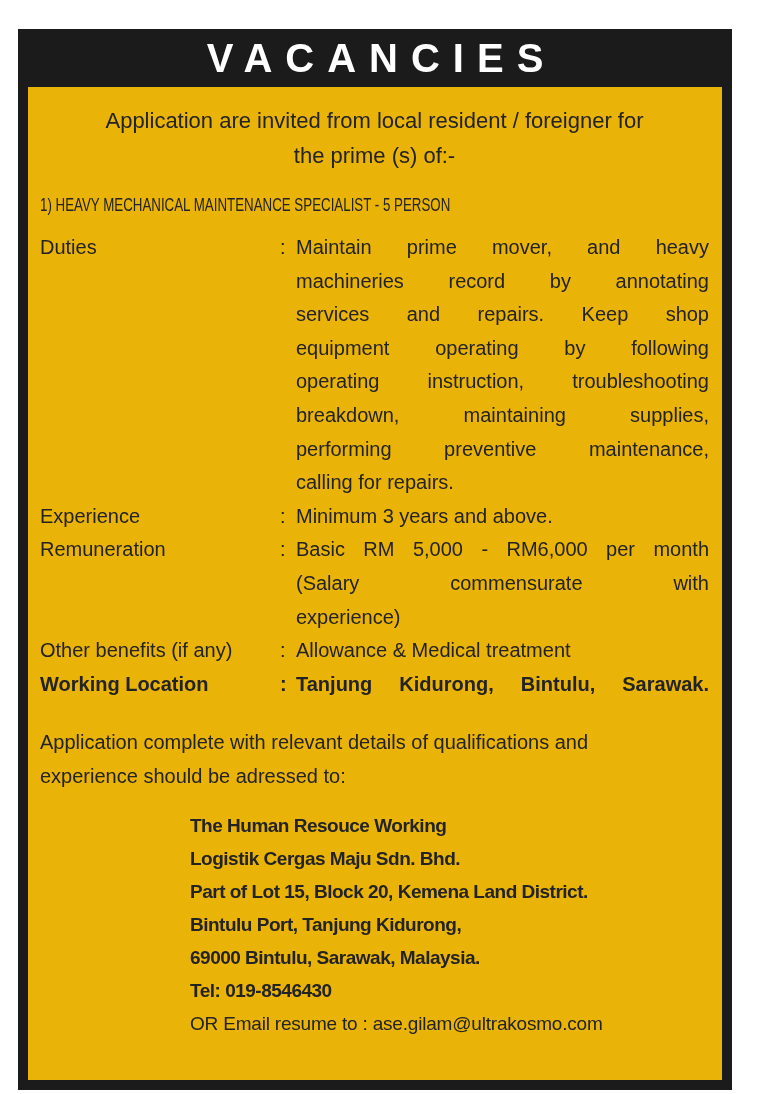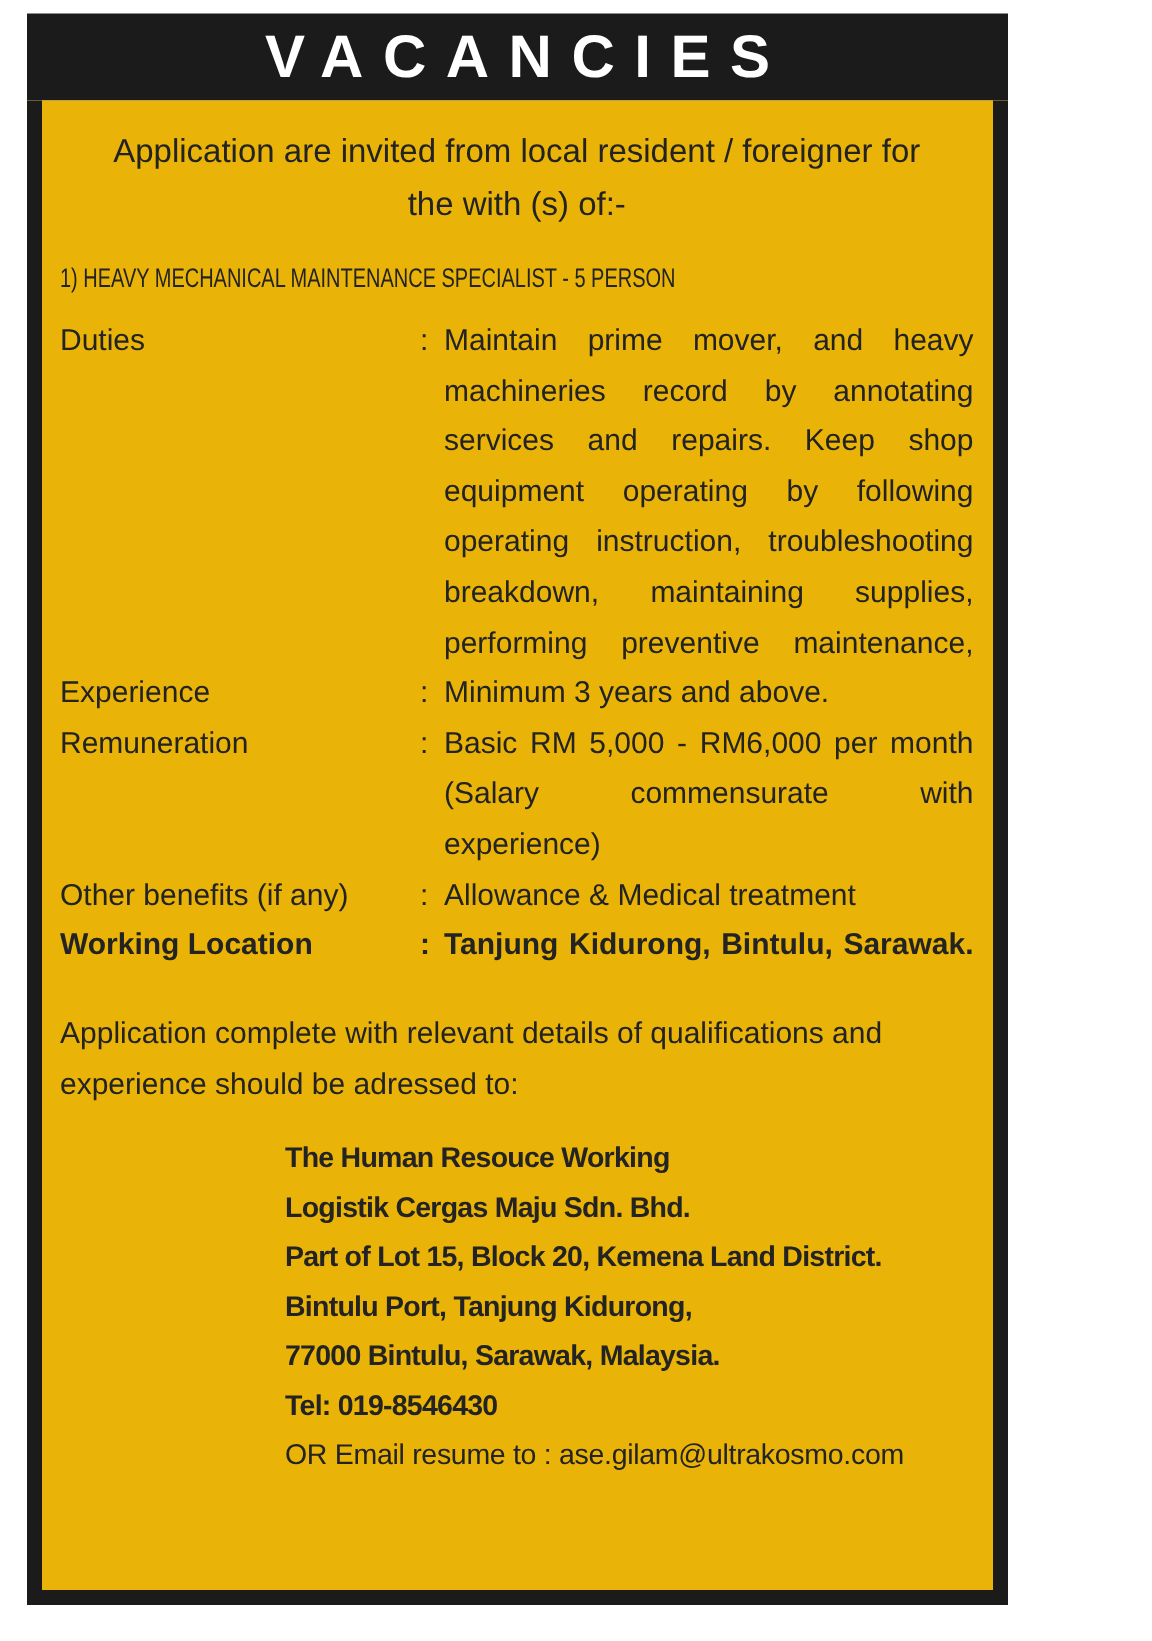--- a/index.html
+++ b/index.html
@@ -1,21 +1,21 @@
 <!DOCTYPE html>
 <html><head>
 <meta charset="utf-8">
 <style>
   html,body{margin:0;padding:0;}
   body{
     width:768px;height:1094px;background:#ffffff;position:relative;
     font-family:"Liberation Sans","DejaVu Sans",sans-serif;color:#232323;
     overflow:hidden;
   }
-  .ad{position:absolute;left:18px;top:9px;width:654px;height:1061px;}
+  .ad{position:absolute;left:18px;top:29px;width:714px;height:1061px;}
   .banner{
     height:58px;background:#1b1b1b;color:#ffffff;text-align:center;
     font-weight:700;font-size:40px;line-height:58px;letter-spacing:13px;text-indent:13px;
     white-space:nowrap;
   }
   .frame{
     box-sizing:border-box;height:1003px;border:10px solid #1b1b1b;border-top:0;
     background:#eab308;padding:10px 13px 0 12px;
   }
   .line{display:block;white-space:nowrap;}
@@ -41,40 +41,41 @@
 <div class="ad">
 
   <div class="banner">
     <span>VACANCIES</span>
   </div>
 
   <div class="frame">
 
     <div class="intro">
       <span class="line">Application are invited from local resident / foreigner for</span>
-      <span class="line">the with (s) of:-</span>
+      <span class="line">the prime (s) of:-</span>
     </div>
 
     <h2 class="pos-heading">
       <span class="squeeze">1) HEAVY MECHANICAL MAINTENANCE SPECIALIST - 5 PERSON</span>
     </h2>
 
     <div class="details">
 
       <div class="drow">
         <span class="dlab">Duties</span>
         <span class="dcol">:</span>
         <span class="dval">
           <span class="j">Maintain prime mover, and heavy</span>
           <span class="j">machineries record by annotating</span>
           <span class="j">services and repairs. Keep shop</span>
           <span class="j">equipment operating by following</span>
           <span class="j">operating instruction, troubleshooting</span>
           <span class="j">breakdown, maintaining supplies,</span>
           <span class="j">performing preventive maintenance,</span>
+          <span class="l">calling for repairs.</span>
         </span>
       </div>
 
       <div class="drow">
         <span class="dlab">Experience</span>
         <span class="dcol">:</span>
         <span class="dval">
           <span class="l">Minimum 3 years and above.</span>
         </span>
       </div>
@@ -110,19 +111,19 @@
     <div class="closing">
       <span class="line">Application complete with relevant details of qualifications and</span>
       <span class="line">experience should be adressed to:</span>
     </div>
 
     <div class="contact">
       <span class="line">The Human Resouce Working</span>
       <span class="line">Logistik Cergas Maju Sdn. Bhd.</span>
       <span class="line">Part of Lot 15, Block 20, Kemena Land District.</span>
       <span class="line">Bintulu Port, Tanjung Kidurong,</span>
-      <span class="line">77000 Bintulu, Sarawak, Malaysia.</span>
+      <span class="line">69000 Bintulu, Sarawak, Malaysia.</span>
       <span class="line">Tel: 019-8546430</span>
       <span class="line email">OR Email resume to : ase.gilam@ultrakosmo.com</span>
     </div>
 
   </div>
 </div>
 
 </body></html>

